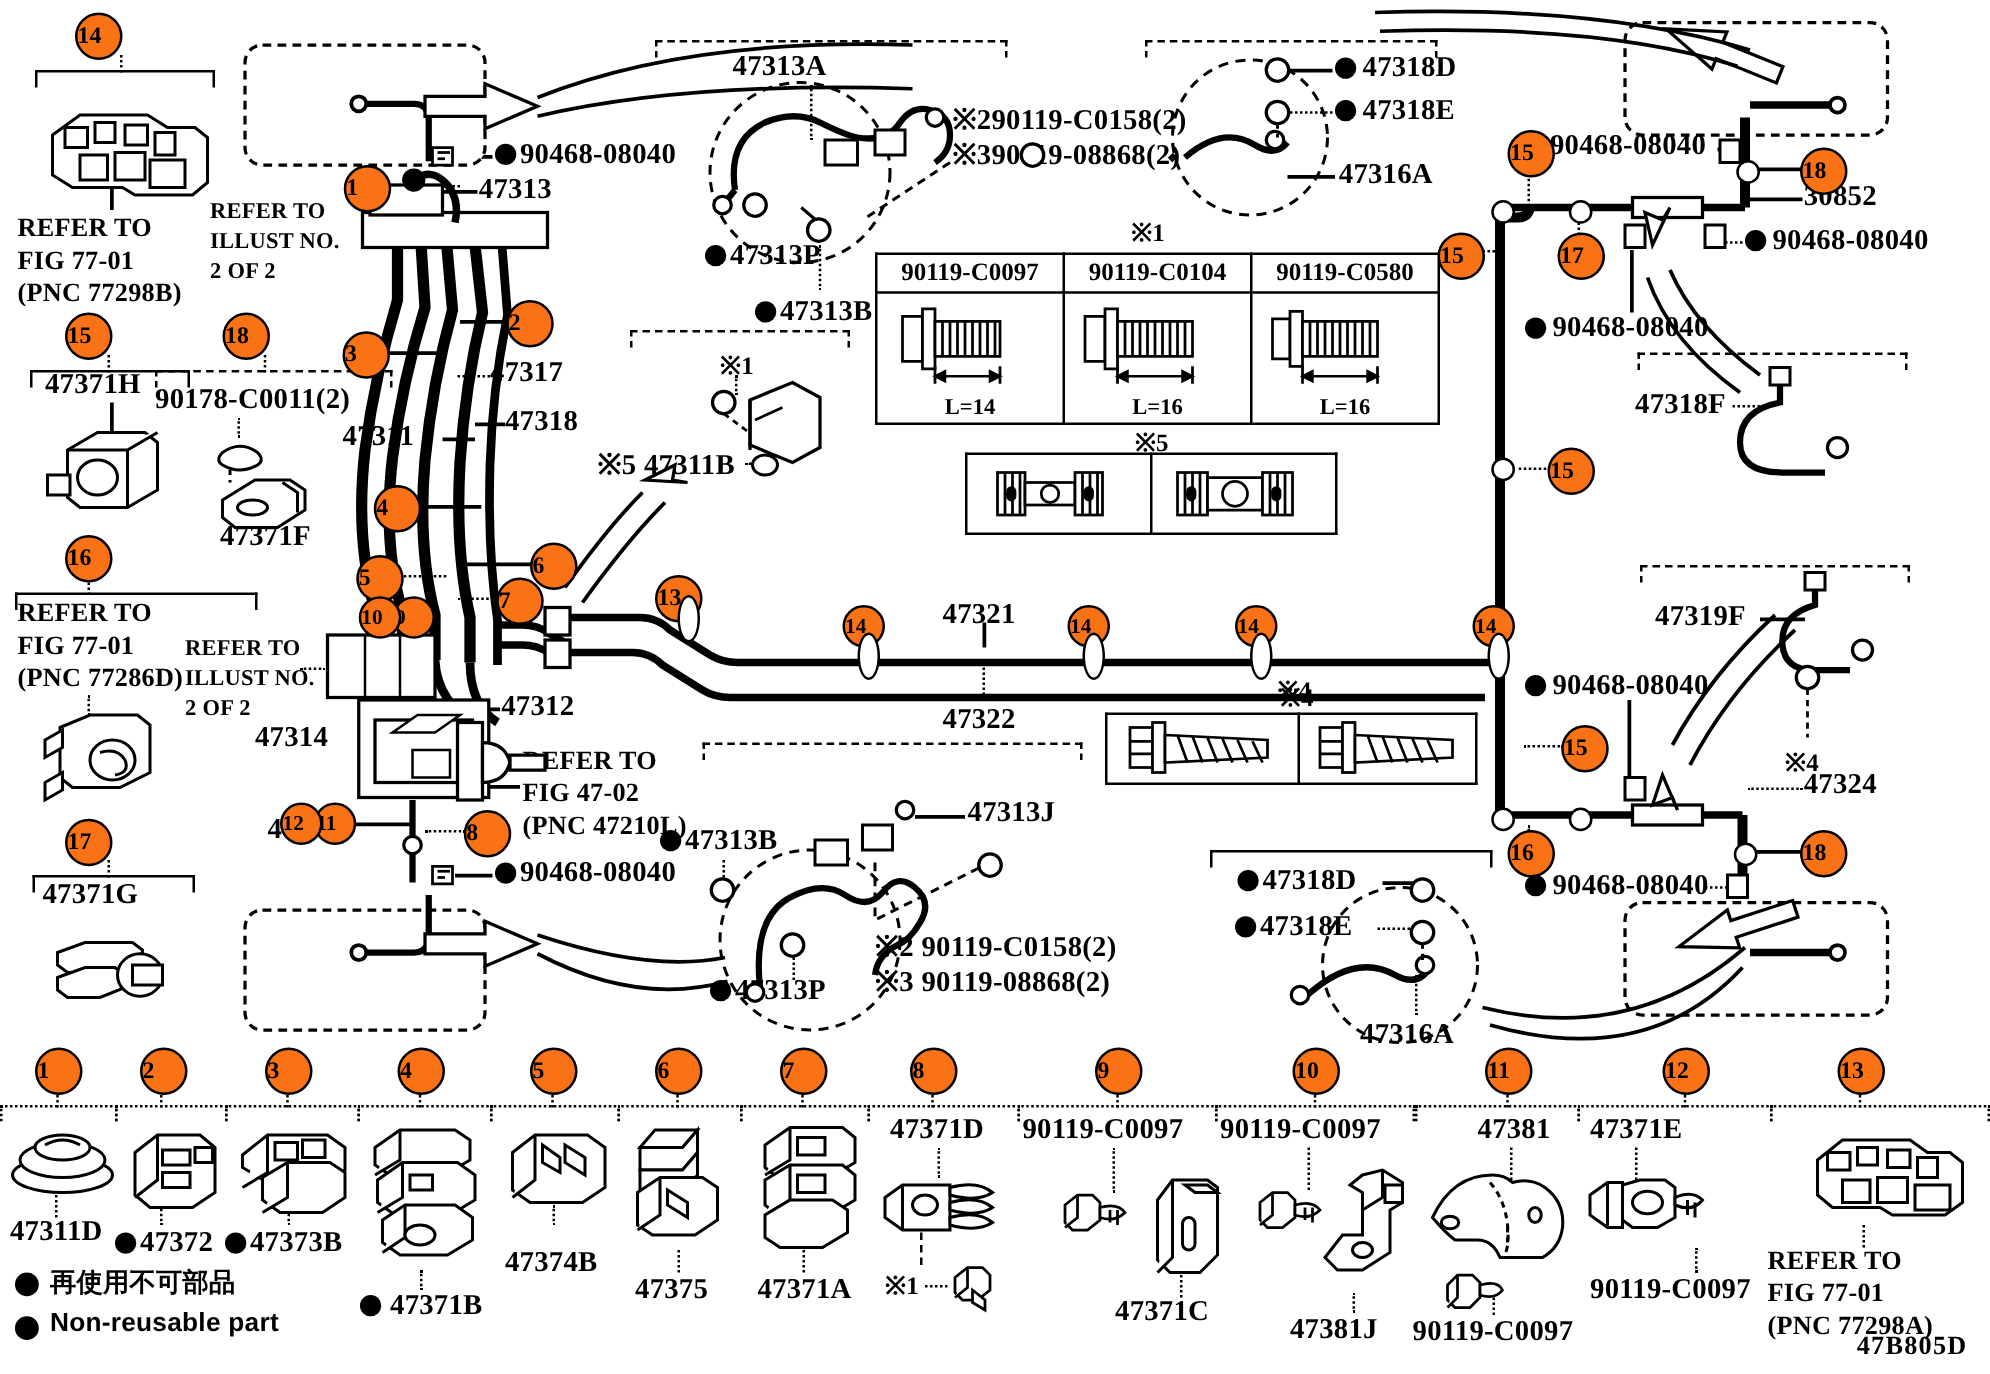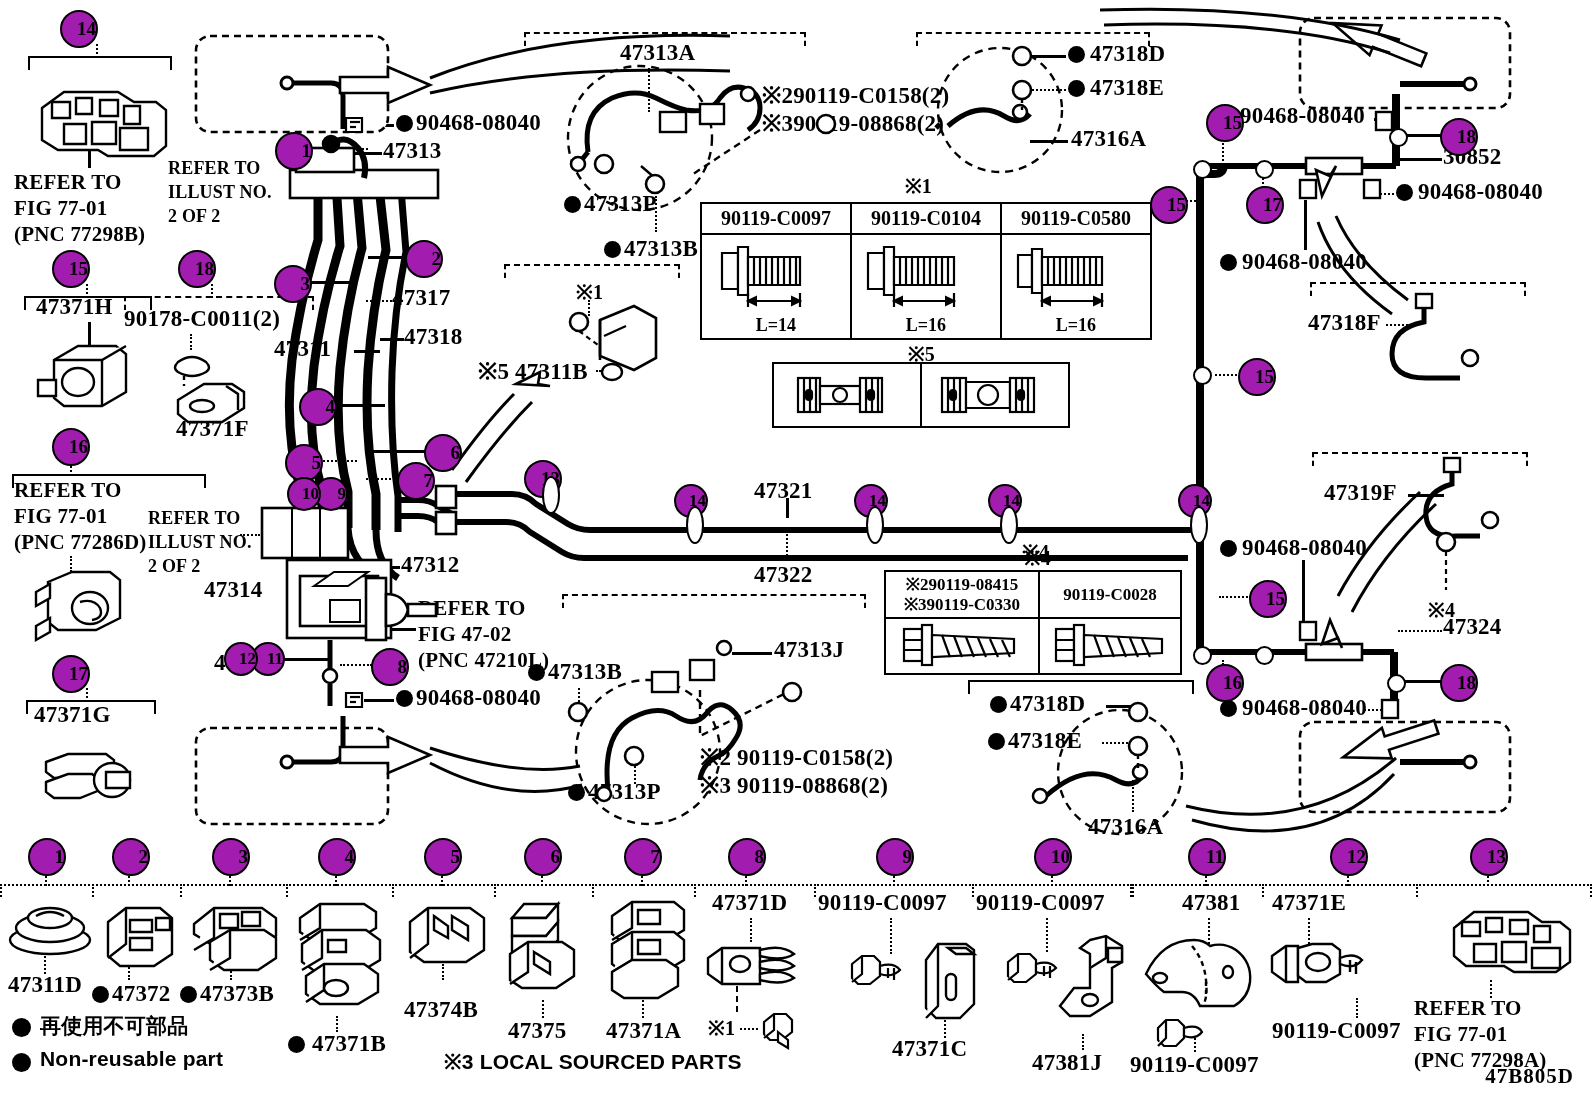--- a/index.html
+++ b/index.html
@@ -7,22 +7,22 @@
        font-family:"Liberation Serif",serif;color:#000;}
   .stage{position:absolute;left:0;top:0;width:1592px;height:1099px;}
   .lbl{position:absolute;font-weight:bold;letter-spacing:.2px;white-space:nowrap;}
   .pn{font-size:23px;font-family:"Liberation Serif",serif;font-weight:bold;}
   .pn-s{font-size:20px;font-weight:bold;}
   .txt{font-size:21px;font-weight:bold;font-family:"Liberation Serif",serif;}
   .txt-sm{font-size:18px;font-weight:bold;}
   .sans{font-family:"Liberation Sans",sans-serif;}
   
   .circ{position:absolute;width:34px;height:34px;border:2.5px solid #000;border-radius:50%;
-        display:flex;align-items:center;justify-content:flex-end;font-size:19px;font-weight:bold;
-        background:#a21caf;font-family:"Liberation Serif",serif;z-index:6;}
+        display:flex;align-items:center;justify-content:flex-start;font-size:19px;font-weight:bold;
+        background:#f97316;font-family:"Liberation Serif",serif;z-index:6;}
   .circ.sm{width:30px;height:30px;font-size:17px;}
   
   .dot{position:absolute;width:17px;height:17px;background:#000;border-radius:50%;z-index:5;}
   
   .brk{position:absolute;border:2.5px solid #000;border-bottom:none;height:12px;z-index:2;}
   .brk.dashed{border-style:dashed;border-bottom:none;}
   
   .ln{position:absolute;background:#000;z-index:3;}
   .lnd{position:absolute;border-top:2.5px dotted #000;z-index:3;}
   .lndv{position:absolute;border-left:2.5px dotted #000;z-index:3;}
@@ -481,21 +481,21 @@
   <div class="ln" style="left:786px;top:498px;width:2.6px;height:20px;"></div>
   <div class="lbl pn" style="left:754px;top:562px;">47322</div>
   <div class="lndv" style="left:786px;top:534px;height:26px;"></div>
 
   <div class="lbl pn" style="left:1443px;top:144px;">30852</div>
   <div class="ln" style="left:1400px;top:158px;width:42px;height:2.6px;"></div>
   <div class="lbl pn" style="left:1443px;top:614px;">47324</div>
   <div class="lnd" style="left:1398px;top:630px;width:44px;"></div>
 
   <div class="brk dashed" style="left:524px;top:32px;width:278px;"></div>
-  <div class="lbl pn" style="left:620px;top:40px;">47313A</div>
+  <div class="lbl pn" style="left:586px;top:40px;">47313A</div>
   <div class="lndv" style="left:648px;top:68px;height:44px;"></div>
   <div class="lbl pn" style="left:762px;top:78px;">※290119-C0158(2)</div>
   <div class="lbl pn" style="left:762px;top:106px;">※390119-08868(2)</div>
   <div class="dot" style="left:564px;top:196px;"></div>
   <div class="lbl pn" style="left:584px;top:191px;">47313P</div>
   <div class="ln" style="left:654px;top:192px;width:2.6px;height:-0px;"></div>
   <div class="lndv" style="left:654px;top:192px;height:0px;"></div>
   <div class="dot" style="left:604px;top:241px;"></div>
   <div class="lbl pn" style="left:624px;top:236px;">47313B</div>
   <div class="lndv" style="left:655px;top:196px;height:36px;"></div>
@@ -682,27 +682,20 @@
           </g>
         </svg>
       </td>
     </tr>
   </tbody>
     </table>
 
   <div class="tcap" style="left:1024px;top:544px;">※4</div>
   <table class="pt" style="left:884px;top:570px;width:298px;">
     <tbody>
-        <tr>
-      <th style="width:52%;font-size:17px;line-height:1.15;">
-        <div>※290119-08415</div>
-        <div>※390119-C0330</div>
-      </th>
-      <th style="width:48%;font-size:17px;">90119-C0028</th>
-    </tr>
     <tr>
       <td>
         <svg width="140" height="50">
           <g fill="#fff" stroke="#000" stroke-width="2.2">
             <rect x="12" y="8" width="18" height="32"></rect>
             <path d="M12 19 h18 M12 29 h18"></path>
             <rect x="30" y="4" width="10" height="40"></rect>
             <path d="M40 14 l82 4 v14 l-82 4 z"></path>
             <path d="M50 14 l8 22 M62 15 l8 21 M74 16 l8 20 M86 17 l8 19 M98 18 l8 18 M110 19 l8 17"></path>
           </g>
@@ -997,17 +990,16 @@
     </svg>
     <div class="lndv" style="left:1490px;top:142px;height:18px;"></div>
     <div class="lbl txt" style="left:1414px;top:158px;">REFER TO</div>
     <div class="lbl txt" style="left:1414px;top:184px;">FIG 77-01</div>
     <div class="lbl txt" style="left:1414px;top:210px;">(PNC 77298A)</div>
 
     <div class="dot" style="left:12px;top:180px;width:19px;height:19px;"></div>
     <div class="lbl jp" style="left:40px;top:174px;">再使用不可部品</div>
     <div class="dot" style="left:12px;top:215px;width:19px;height:19px;"></div>
     <div class="lbl sans" style="left:40px;top:209px;font-size:21px;font-weight:bold;">Non-reusable part</div>
-    <div class="lbl sans" style="left:444px;top:209px;font-size:21px;font-weight:bold;">※3 LOCAL SOURCED PARTS</div>
   </div>
 
   <div class="diagid">47B805D</div>
 </div>
 
 </body></html>

